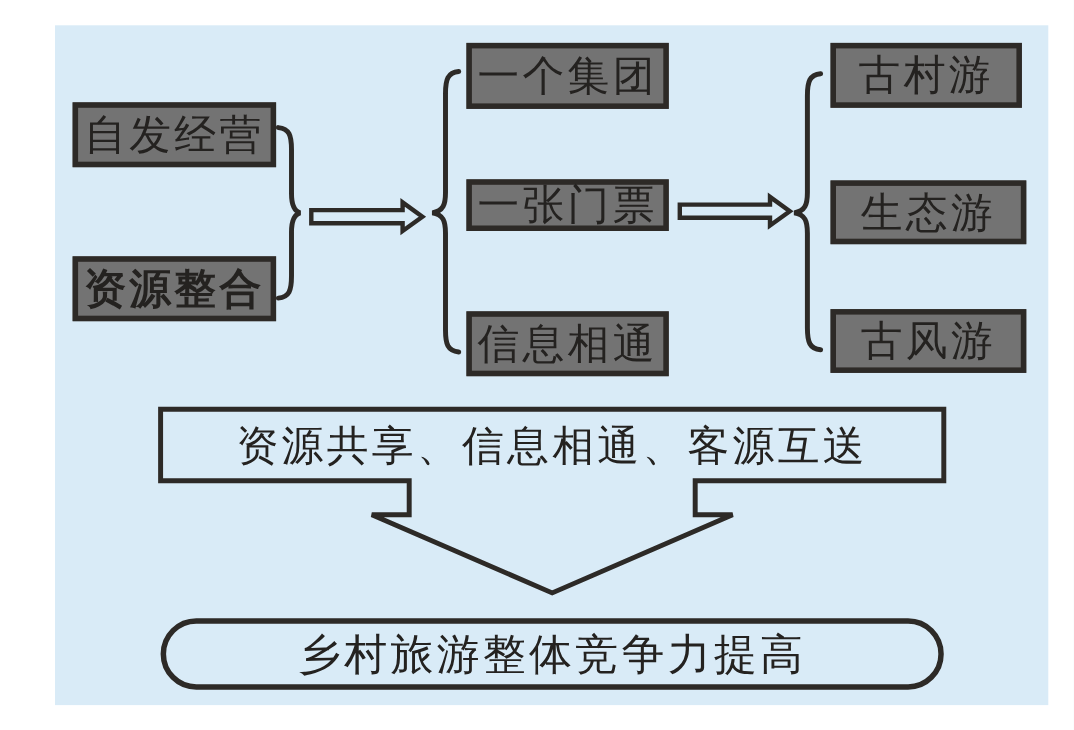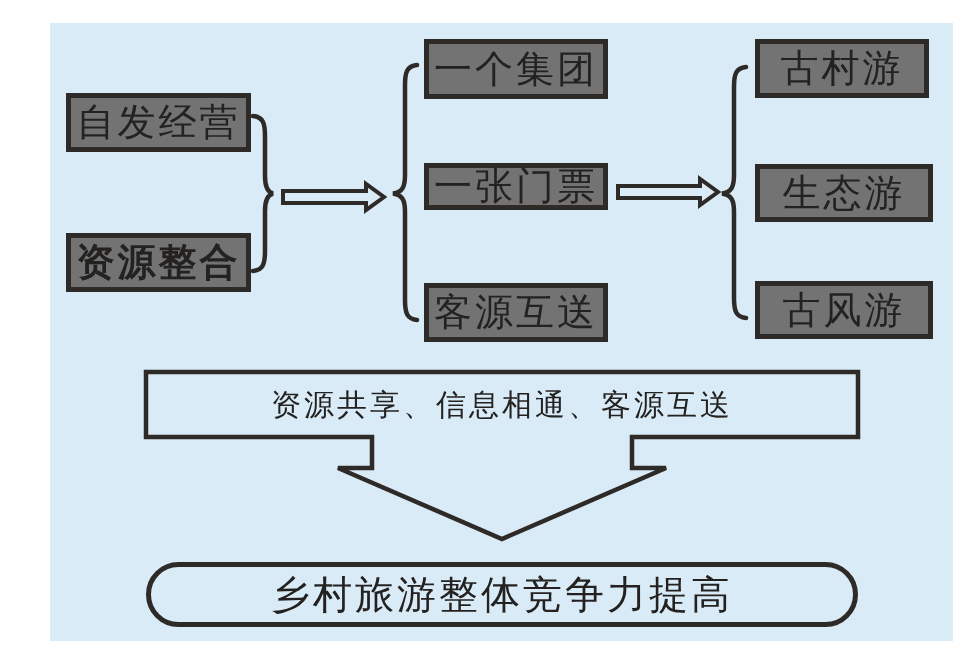--- a/index.html
+++ b/index.html
@@ -53,21 +53,21 @@
   .b-r3 { left: 755px; top: 281px; width: 178px; height: 58px; }
   .banner-label {
     position: absolute;
     left: 146px;
     top: 374px;
     width: 712px;
     height: 63px;
     display: flex;
     align-items: center;
     justify-content: center;
-    font-size: 30px;
+    font-size: 38px;
     letter-spacing: 3px;
     color: #242220;
     white-space: nowrap;
   }
   .result {
     position: absolute;
     box-sizing: border-box;
     left: 146px;
     top: 562px;
     width: 712px;
@@ -107,21 +107,21 @@
     <polygon points="618,186 700,186 700,179 718,192 700,205 700,198 618,198" fill="#d9ebf7" stroke="#2d2a27" stroke-width="4" stroke-linejoin="miter"></polygon>
 
     <polygon points="146,372 858,372 858,437 632,437 632,468 666,468 502,539 338,468 372,468 372,437 146,437" fill="#d9ebf7" stroke="#2d2a27" stroke-width="4.5" stroke-linejoin="miter"></polygon>
   </svg>
 
   <div class="node b-l1">自发经营</div>
   <div class="node b-l2">资源整合</div>
 
   <div class="node b-m1">一个集团</div>
   <div class="node b-m2">一张门票</div>
-  <div class="node b-m3">客源互送</div>
+  <div class="node b-m3">信息相通</div>
 
   <div class="node b-r1">古村游</div>
   <div class="node b-r2">生态游</div>
   <div class="node b-r3">古风游</div>
 
   <div class="banner-label">资源共享、信息相通、客源互送</div>
 
   <div class="result">乡村旅游整体竞争力提高</div>
 
 </div>

